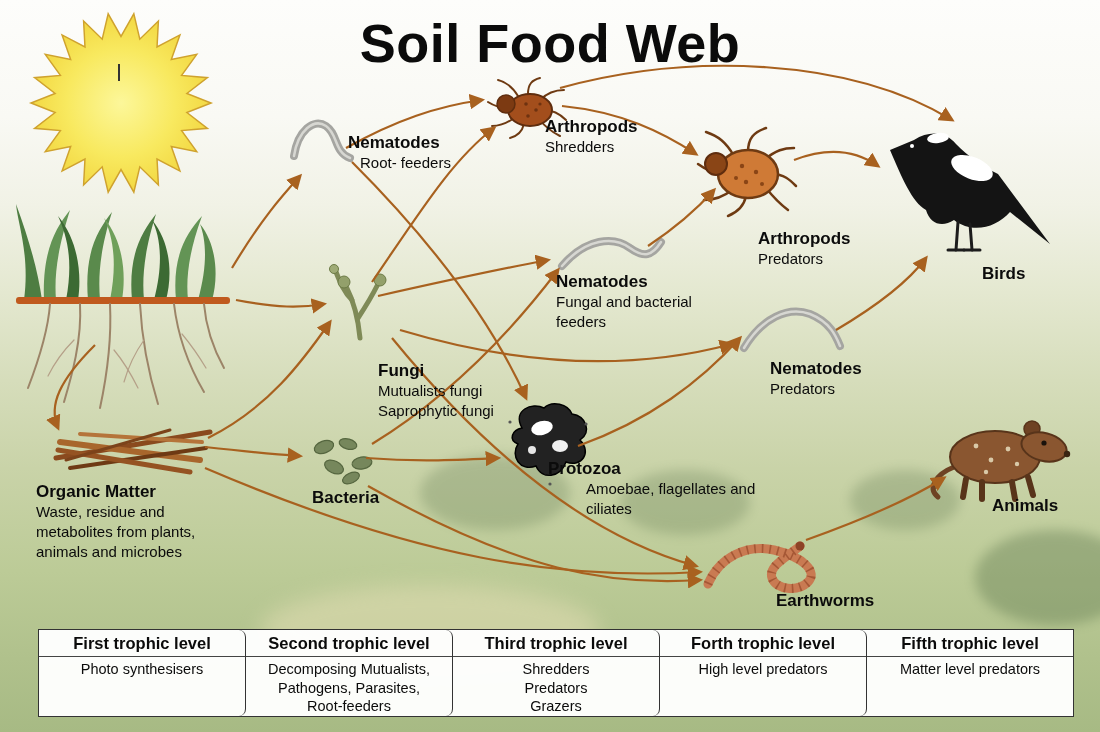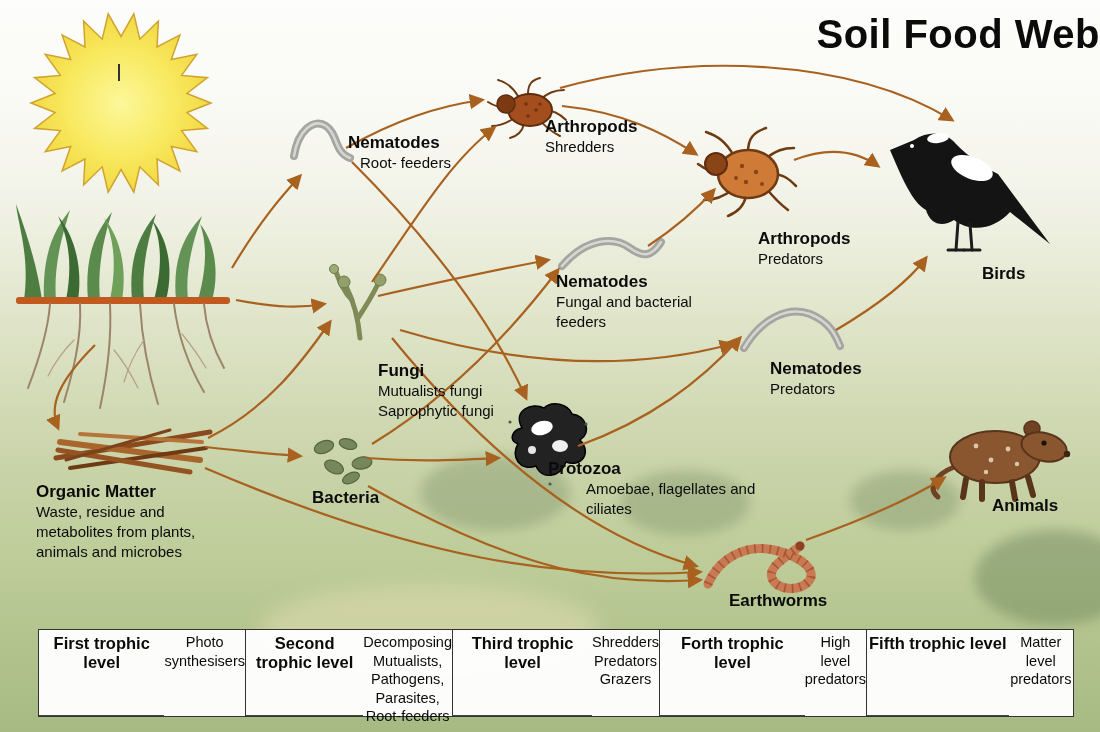--- a/index.html
+++ b/index.html
@@ -6,36 +6,36 @@
   .stage{
     position:relative;width:1100px;height:732px;overflow:hidden;
     font-family:"Liberation Sans", sans-serif;color:#0b0b0b;
     background:linear-gradient(180deg,
       #fdfdfb 0%, #f9f9f4 16%, #f1f2e6 28%, #e4e8d0 40%,
       #d6ddbb 52%, #c9d3a8 64%, #bccb97 78%, #b0c18c 90%, #a7ba84 100%);
   }
   .blob{position:absolute;border-radius:50%;filter:blur(6px);background:#44603a;opacity:.22;}
   .fieldpatch{position:absolute;border-radius:50%;filter:blur(10px);background:#e6dfb6;opacity:.5;}
   .page-title{
-    position:absolute;top:12px;left:0;width:100%;text-align:right;
-    font-size:40px;font-weight:bold;letter-spacing:.5px;
+    position:absolute;top:12px;left:0;width:100%;text-align:center;
+    font-size:54px;font-weight:bold;letter-spacing:.5px;
   }
   .node-label{position:absolute;}
   .node-name{font-weight:bold;font-size:17px;}
   .node-desc{font-size:15px;line-height:1.32;white-space:pre-line;}
   .indent{margin-left:12px;}
   .sun-mark{position:absolute;left:118px;top:64px;width:2px;height:17px;background:#333;}
   svg.icon{position:absolute;overflow:visible;}
   
   .trophic-table{
     position:absolute;left:38px;top:629px;width:1036px;height:88px;
     background:rgba(255,255,255,.96);border:1.5px solid #333;
     display:flex;box-sizing:border-box;
   }
-  .trophic-col{flex:1 1 0;border-right:1.5px solid #333;display:flex;flex-direction:row;box-sizing:border-box;}
+  .trophic-col{flex:1 1 0;border-right:1.5px solid #333;display:flex;flex-direction:column;box-sizing:border-box;border-radius:7px;}
   .trophic-col:last-child{border-right:none;justify-content:space-between;}
   .trophic-header{
     font-weight:bold;font-size:16.5px;text-align:center;padding:4px 2px 3px 2px;
     border-bottom:1px solid #444;
   }
   .trophic-body{
     font-size:14.5px;text-align:center;line-height:1.28;padding-top:3px;
     white-space:pre-line;flex:1;
   }
 </style>
@@ -302,21 +302,21 @@
   <div class="node-label" style="left:758px;top:229px;">
     <div class="node-name">Arthropods</div>
     <div class="node-desc">Predators</div>
   </div>
 
   <div class="node-label" style="left:770px;top:359px;">
     <div class="node-name">Nematodes</div>
     <div class="node-desc">Predators</div>
   </div>
 
-  <div class="node-label" style="left:729px;top:591px;">
+  <div class="node-label" style="left:776px;top:591px;">
     <div class="node-name">Earthworms</div>
   </div>
 
   <div class="node-label" style="left:982px;top:264px;">
     <div class="node-name">Birds</div>
   </div>
 
   <div class="node-label" style="left:992px;top:496px;">
     <div class="node-name">Animals</div>
   </div>

